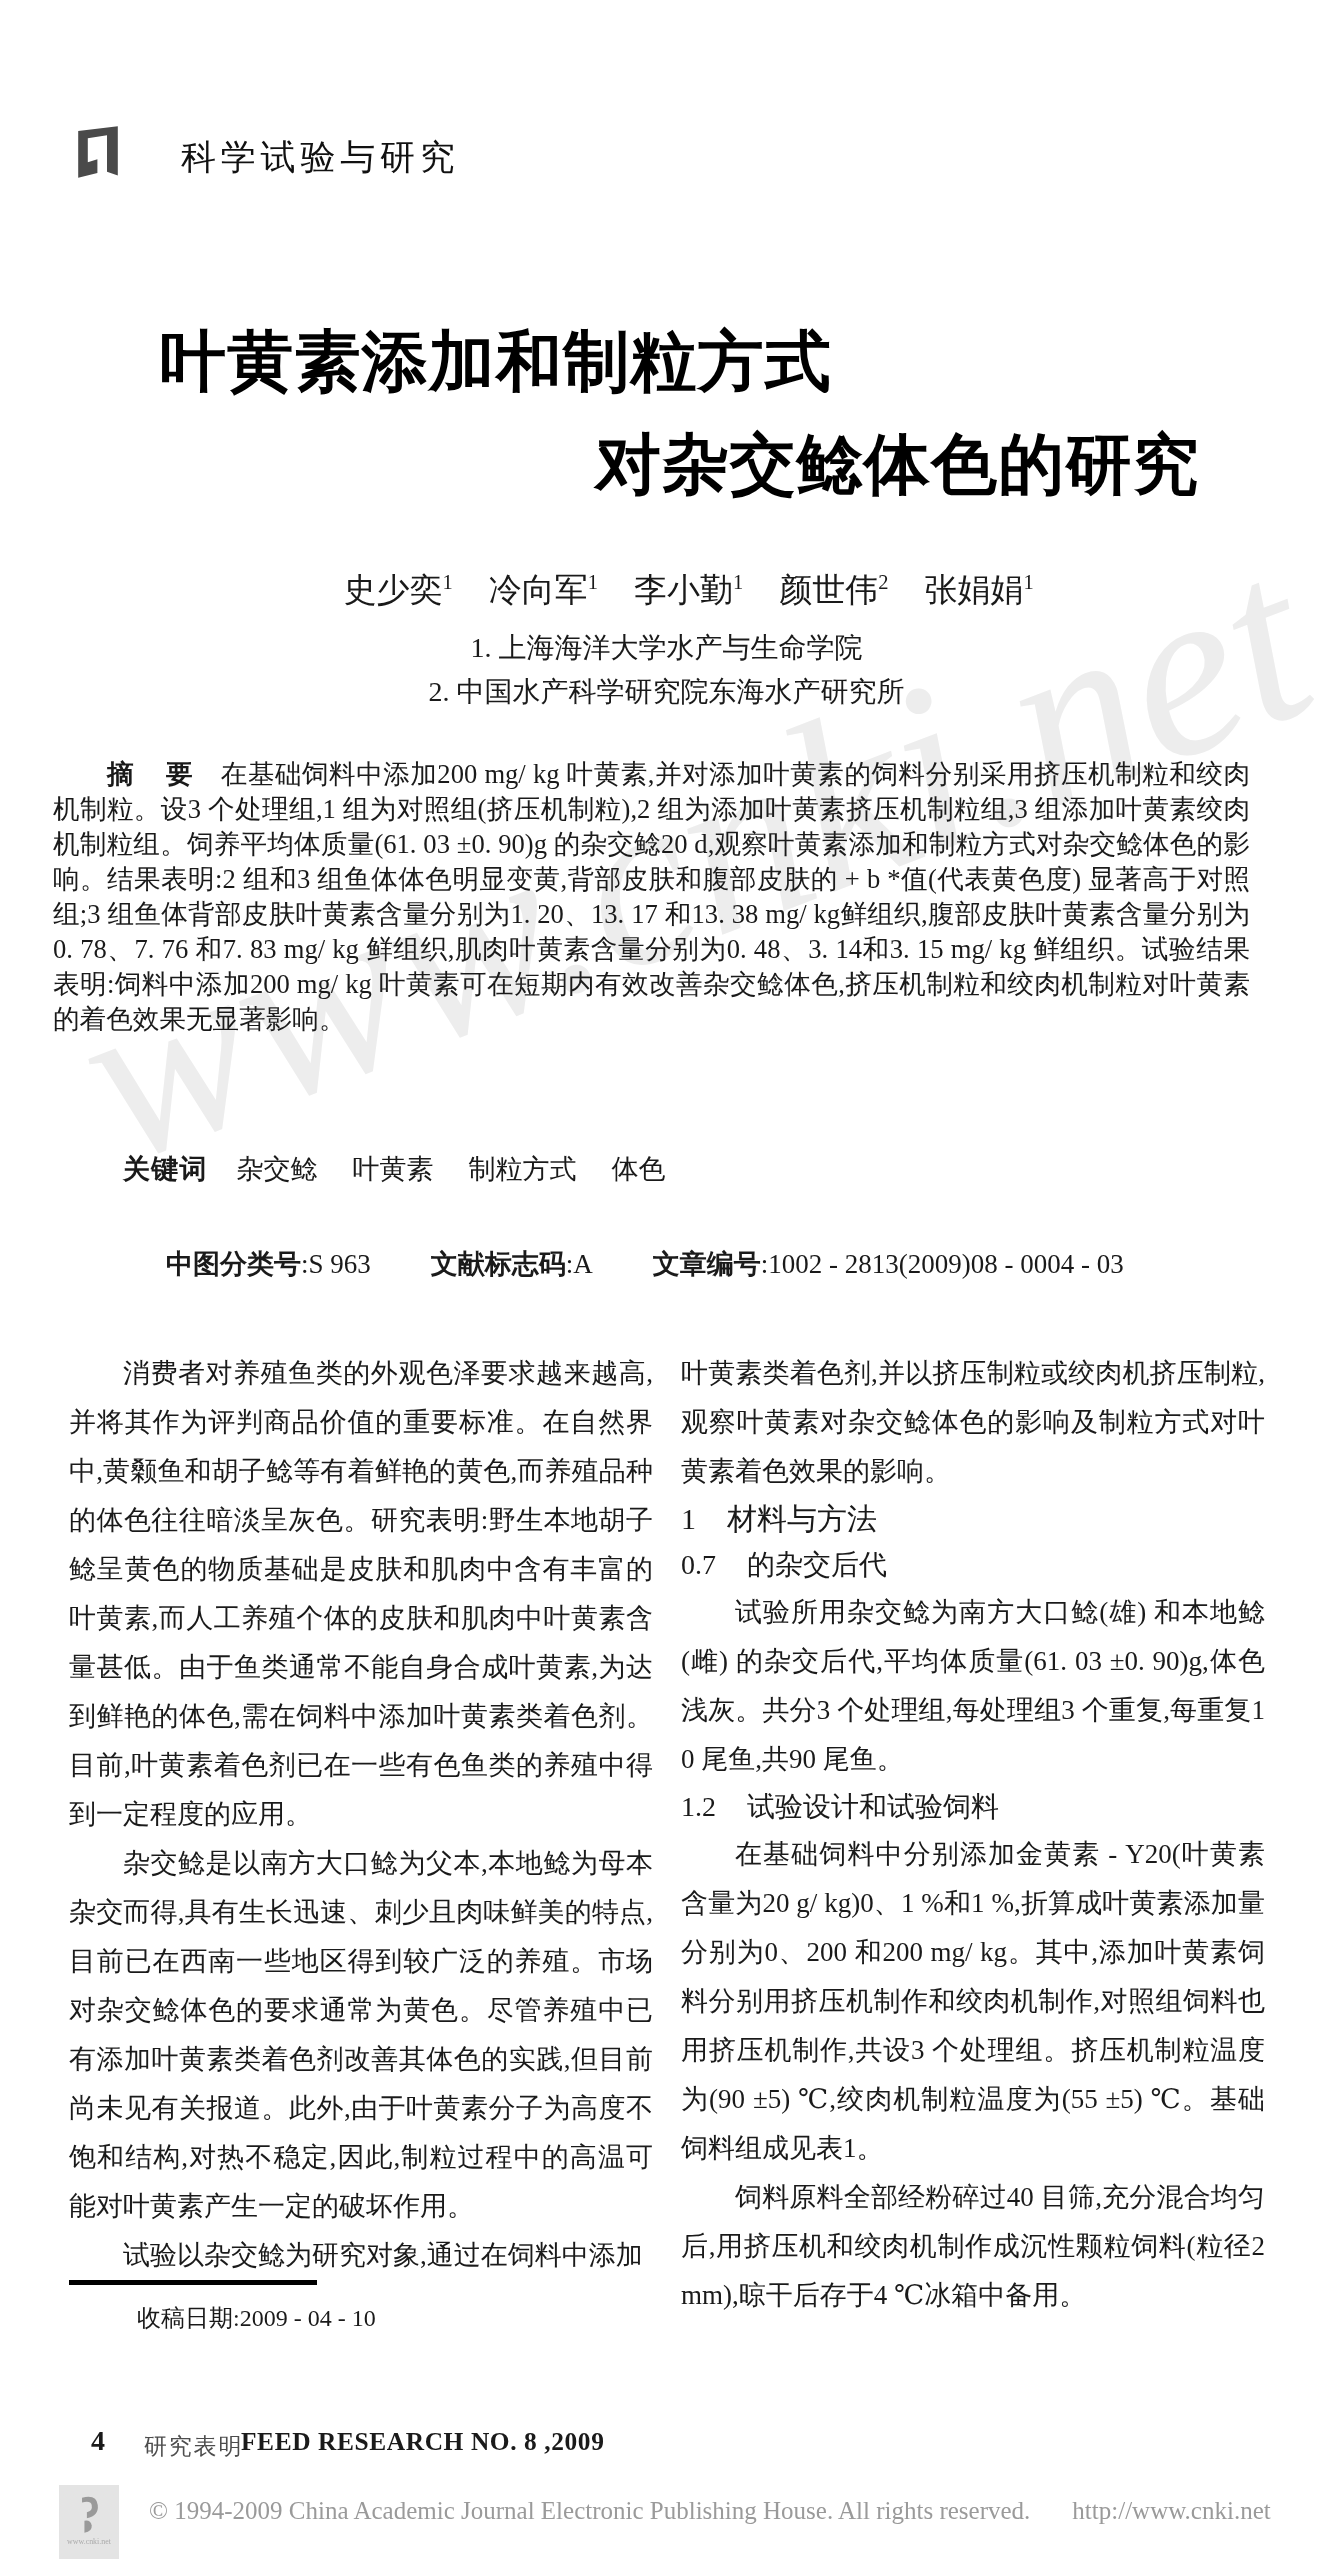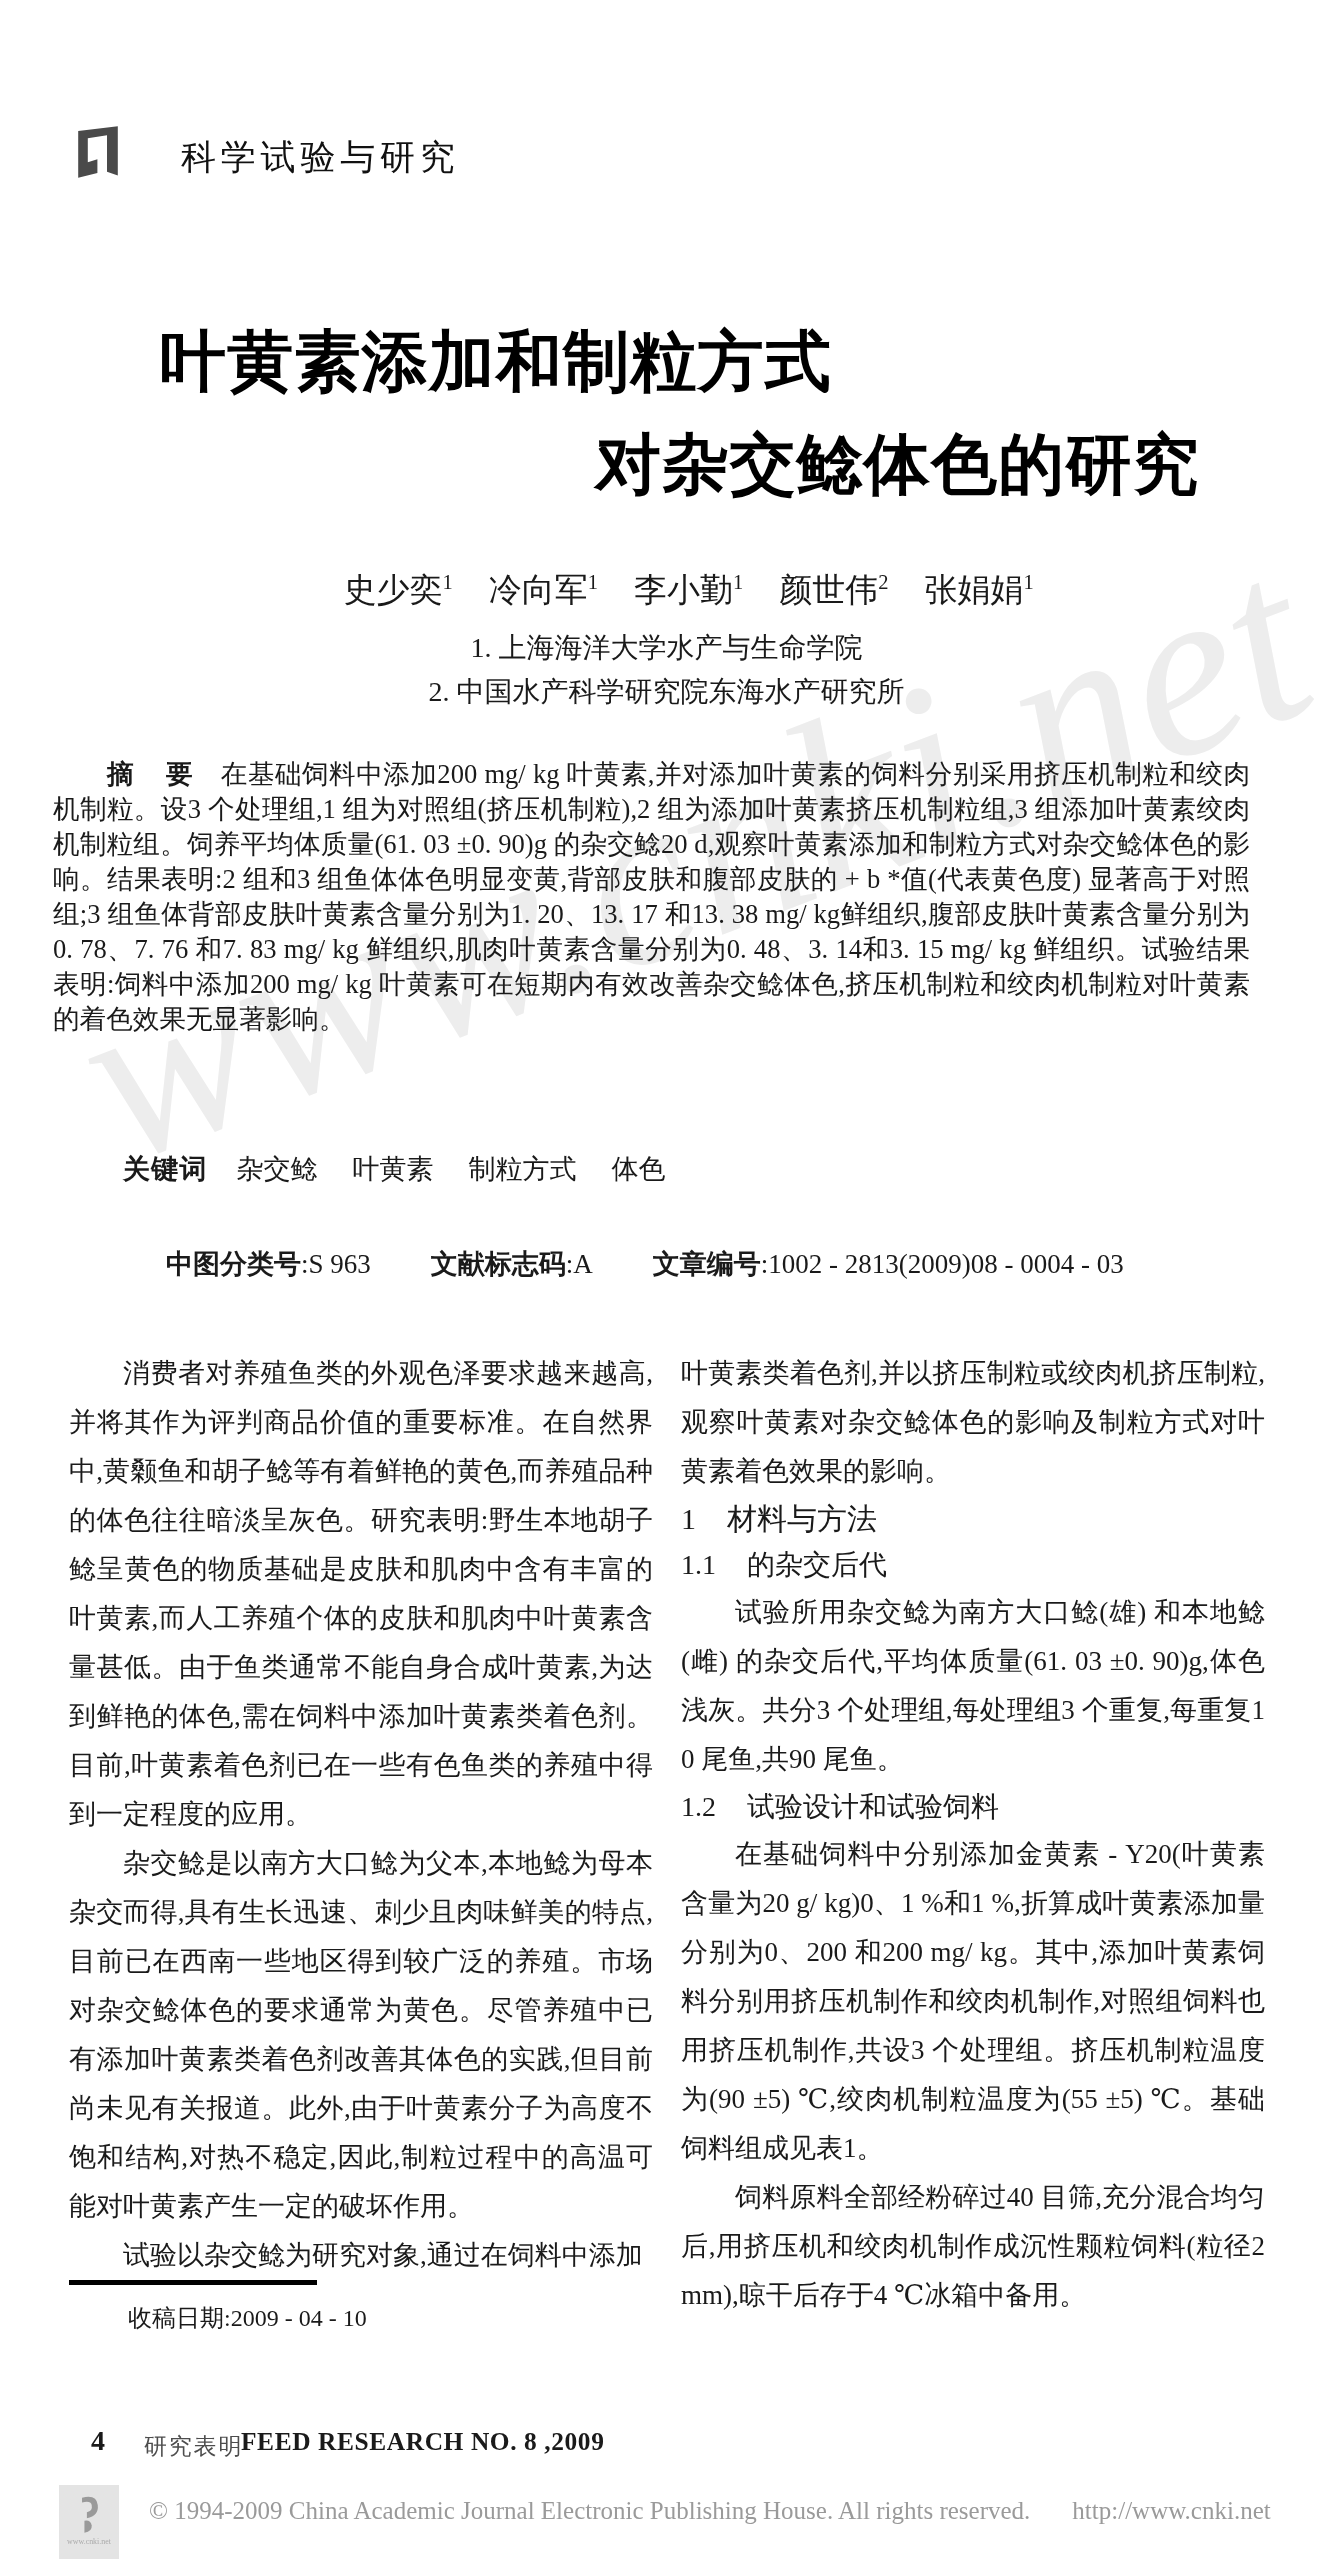--- a/index.html
+++ b/index.html
@@ -66,21 +66,21 @@
     font-size:30px;font-weight:normal;margin:8.5px 0 6px 0;
     line-height:46px;text-align:left;text-indent:0;
   }
   .h1 .no,.h2 .no{margin-right:31px;}
   .h2{
     font-size:28px;font-weight:normal;margin:2.4px 0 2.4px 0;
     line-height:46px;text-align:left;text-indent:0;
   }
   
   .footnote-rule{position:absolute;left:69px;top:2280px;width:248px;height:5.4px;background:#000;}
-  .footnote{position:absolute;left:128px;top:2302px;font-size:24px;}
+  .footnote{position:absolute;left:137px;top:2302px;font-size:24px;}
   
   .pageno{position:absolute;left:91px;top:2425px;font-size:28px;font-weight:bold;}
   .journal-cn{position:absolute;left:144px;top:2431px;font-size:23px;color:#4d4d4d;letter-spacing:1.8px;}
   .journal-en{position:absolute;left:241px;top:2427px;font-size:25.4px;font-weight:600;letter-spacing:0.6px;}
   .copyright{
     position:absolute;left:149px;top:2497px;
     font-size:25px;color:#9a9a9a;white-space:nowrap;
   }
   .copyright .url{margin-left:42px;}
   
@@ -124,21 +124,21 @@
 
     <div class="col col-left">
       <p class="ind">消费者对养殖鱼类的外观色泽要求越来越高,并将其作为评判商品价值的重要标准。在自然界中,黄颡鱼和胡子鲶等有着鲜艳的黄色,而养殖品种的体色往往暗淡呈灰色。研究表明:野生本地胡子鲶呈黄色的物质基础是皮肤和肌肉中含有丰富的叶黄素,而人工养殖个体的皮肤和肌肉中叶黄素含量甚低。由于鱼类通常不能自身合成叶黄素,为达到鲜艳的体色,需在饲料中添加叶黄素类着色剂。目前,叶黄素着色剂已在一些有色鱼类的养殖中得到一定程度的应用。</p>
       <p class="ind">杂交鲶是以南方大口鲶为父本,本地鲶为母本杂交而得,具有生长迅速、刺少且肉味鲜美的特点,目前已在西南一些地区得到较广泛的养殖。市场对杂交鲶体色的要求通常为黄色。尽管养殖中已有添加叶黄素类着色剂改善其体色的实践,但目前尚未见有关报道。此外,由于叶黄素分子为高度不饱和结构,对热不稳定,因此,制粒过程中的高温可能对叶黄素产生一定的破坏作用。</p>
       <p class="ind">试验以杂交鲶为研究对象,通过在饲料中添加</p>
     </div>
 
     <div class="col col-right">
       <p>叶黄素类着色剂,并以挤压制粒或绞肉机挤压制粒,观察叶黄素对杂交鲶体色的影响及制粒方式对叶黄素着色效果的影响。</p>
       <p class="h1"><span class="no">1</span><span>材料与方法</span></p>
-      <p class="h2"><span class="no">1.1</span><span>的杂交后代</span></p>
+      <p class="h2"><span class="no">0.7</span><span>的杂交后代</span></p>
       <p class="ind">试验所用杂交鲶为南方大口鲶(雄) 和本地鲶(雌) 的杂交后代,平均体质量(61. 03 ±0. 90)g,体色浅灰。共分3 个处理组,每处理组3 个重复,每重复10 尾鱼,共90 尾鱼。</p>
       <p class="h2"><span class="no">1.2</span><span>试验设计和试验饲料</span></p>
       <p class="ind">在基础饲料中分别添加金黄素 - Y20(叶黄素含量为20 g/ kg)0、1 %和1 %,折算成叶黄素添加量分别为0、200 和200 mg/ kg。其中,添加叶黄素饲料分别用挤压机制作和绞肉机制作,对照组饲料也用挤压机制作,共设3 个处理组。挤压机制粒温度为(90 ±5) ℃,绞肉机制粒温度为(55 ±5) ℃。基础饲料组成见表1。</p>
       <p class="ind">饲料原料全部经粉碎过40 目筛,充分混合均匀后,用挤压机和绞肉机制作成沉性颗粒饲料(粒径2 mm),晾干后存于4 ℃冰箱中备用。</p>
     </div>
 
     <div class="footnote-rule"></div>
     <div class="footnote"><span>收稿日期</span><span>:2009 - 04 - 10</span></div>
 
     <div class="pageno">4</div>

